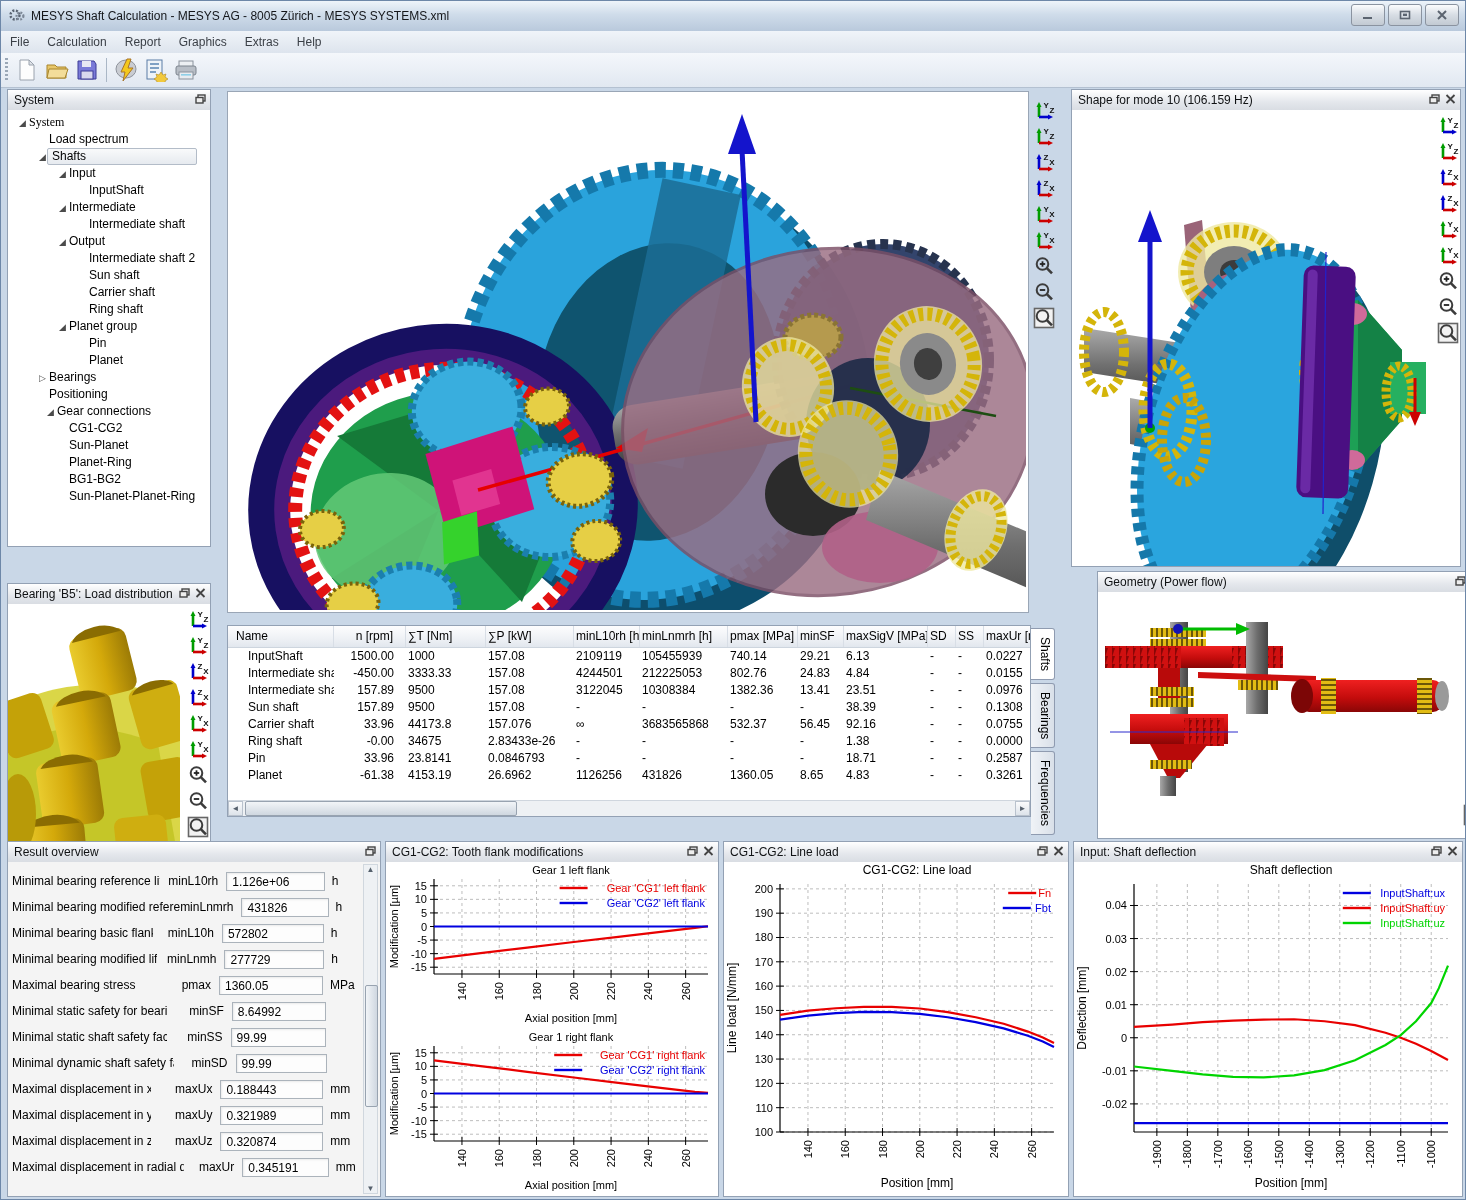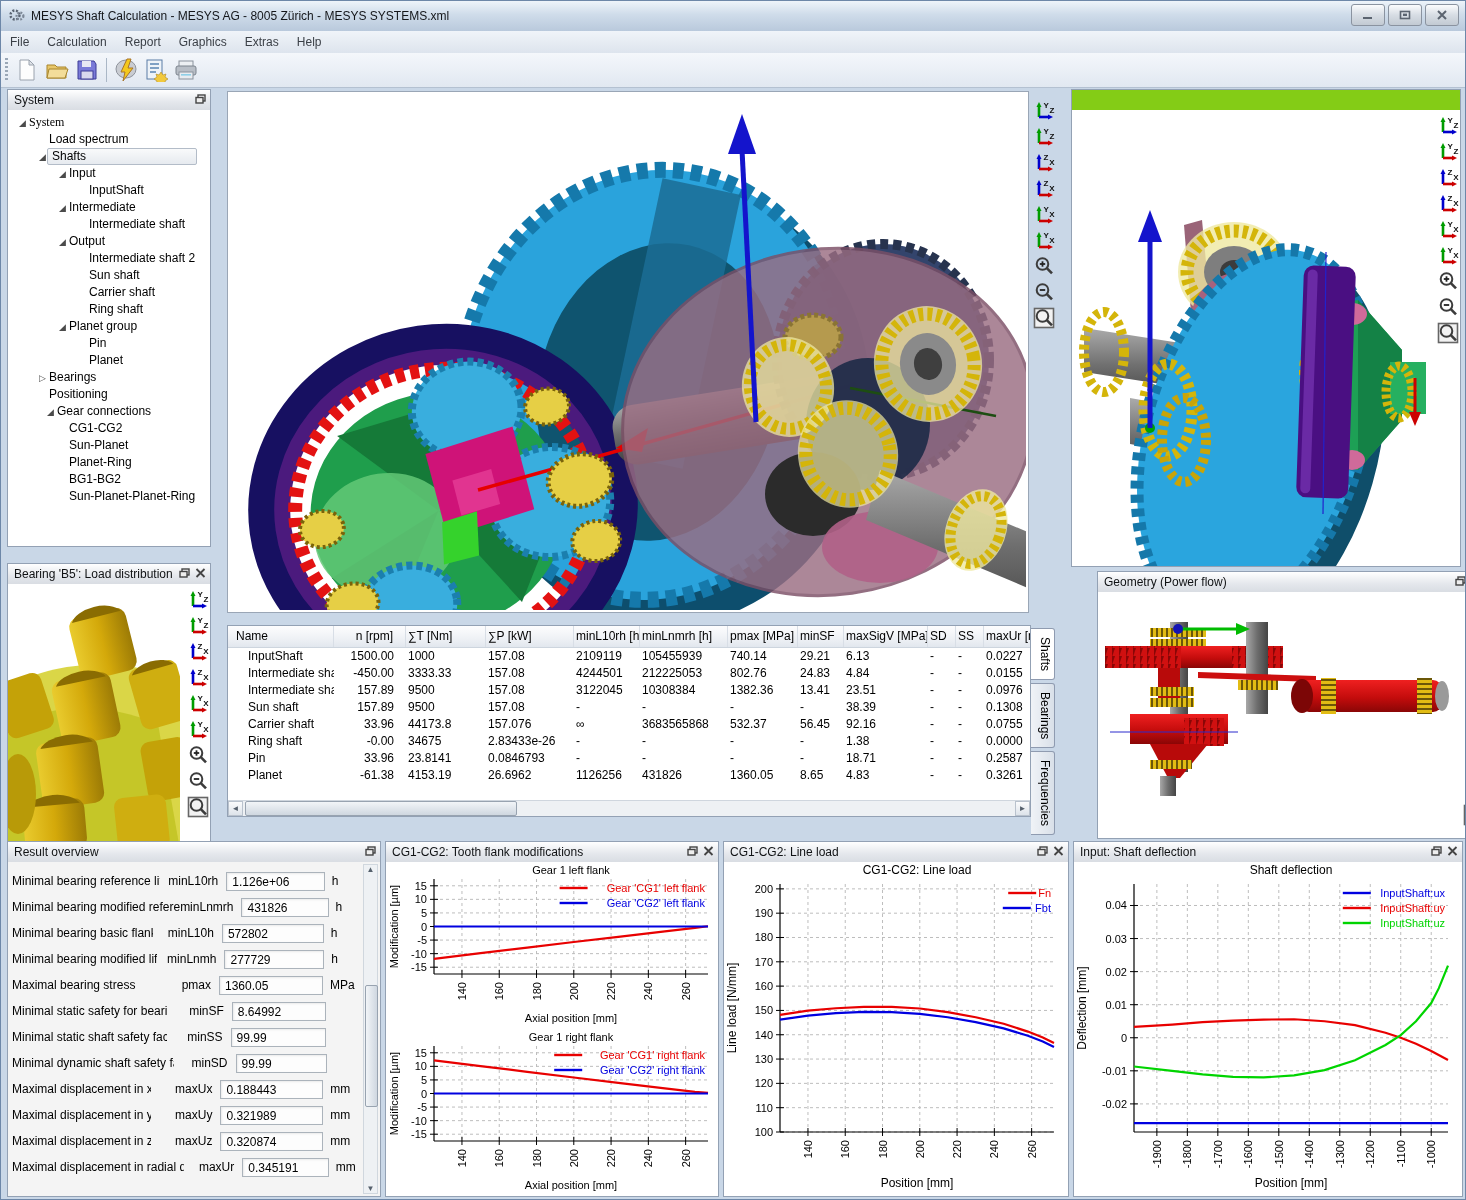--- a/index.html
+++ b/index.html
@@ -191,21 +191,21 @@
         <div class="tree-row" style="padding-left: 36px;"><span class="arr">◢</span><span class="lbl">Gear connections</span></div>
         <div class="tree-row" style="padding-left: 48px;"><span class="arr"></span><span class="lbl">CG1-CG2</span></div>
         <div class="tree-row" style="padding-left: 48px;"><span class="arr"></span><span class="lbl">Sun-Planet</span></div>
         <div class="tree-row" style="padding-left: 48px;"><span class="arr"></span><span class="lbl">Planet-Ring</span></div>
         <div class="tree-row" style="padding-left: 48px;"><span class="arr"></span><span class="lbl">BG1-BG2</span></div>
         <div class="tree-row" style="padding-left: 48px;"><span class="arr"></span><span class="lbl">Sun-Planet-Planet-Ring</span></div>
       </div>
     </div>
 </div>
 
-<div class="panel" id="p-bearing" style="left:6px;top:562px;width:204px;height:288px;">
+<div class="panel" id="p-bearing" style="left:6px;top:582px;width:204px;height:288px;">
   <div class="ptitle">
       <span class="cap">Bearing 'B5': Load distribution</span>
       <span class="pbtns">
         <span><svg width="11" height="10">
             <rect x="3" y="1" width="7" height="6" fill="none" stroke="#444" stroke-width="1.4"></rect>
             <rect x="1" y="3.5" width="7" height="5.5" fill="#eee" stroke="#444" stroke-width="1.4"></rect>
           </svg></span>
         <span><svg width="11" height="10">
             <path d="M1.5,1 L9.5,9 M9.5,1 L1.5,9" stroke="#444" stroke-width="1.8"></path>
           </svg></span>
@@ -617,20 +617,32 @@
     <span class="sbtn" style="margin-left:auto;">►</span>
   </div>
 </div>
 <div id="tbl-tabs">
     <div class="vtab active">Shafts</div>
     <div class="vtab">Bearings</div>
     <div class="vtab">Frequencies</div>
   </div>
 
 <div class="panel" id="p-shape" style="left:1070px;top:88px;width:390px;height:478px;">
+  <div class="ptitle">
+      <span class="cap">Shape for mode 10 (106.159 Hz)</span>
+      <span class="pbtns">
+        <span><svg width="11" height="10">
+            <rect x="3" y="1" width="7" height="6" fill="none" stroke="#444" stroke-width="1.4"></rect>
+            <rect x="1" y="3.5" width="7" height="5.5" fill="#eee" stroke="#444" stroke-width="1.4"></rect>
+          </svg></span>
+        <span><svg width="11" height="10">
+            <path d="M1.5,1 L9.5,9 M9.5,1 L1.5,9" stroke="#444" stroke-width="1.8"></path>
+          </svg></span>
+      </span>
+    </div>
   <div class="pbody">
     <svg width="356" height="456" viewBox="0 0 356 456" style="position:absolute;left:0;top:0;">
       <defs>
         <linearGradient id="sh2" x1="0" y1="0" x2="0" y2="1">
           <stop offset="0" stop-color="#ababab"></stop>
             <stop offset=".5" stop-color="#707070"></stop>
             <stop offset="1" stop-color="#424242"></stop>
         </linearGradient>
       </defs>
 

